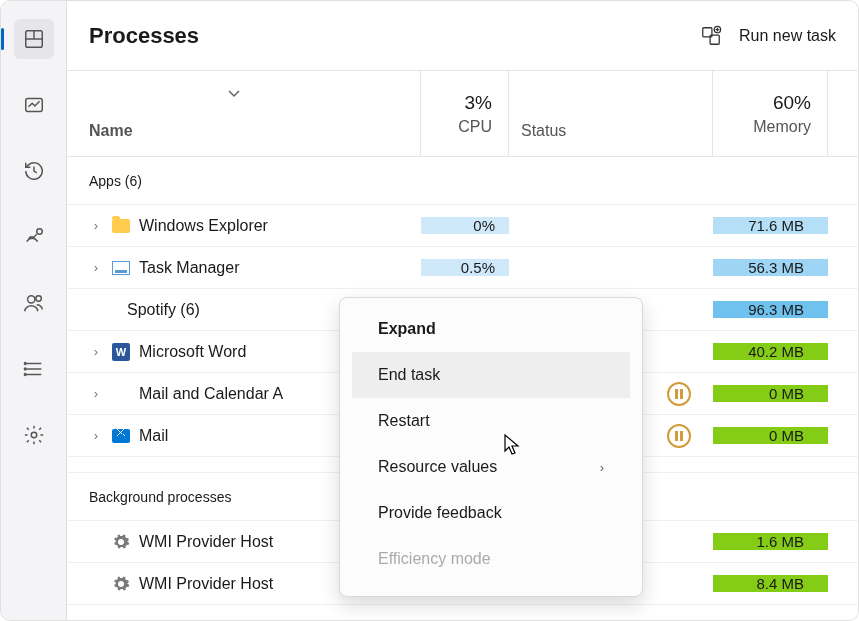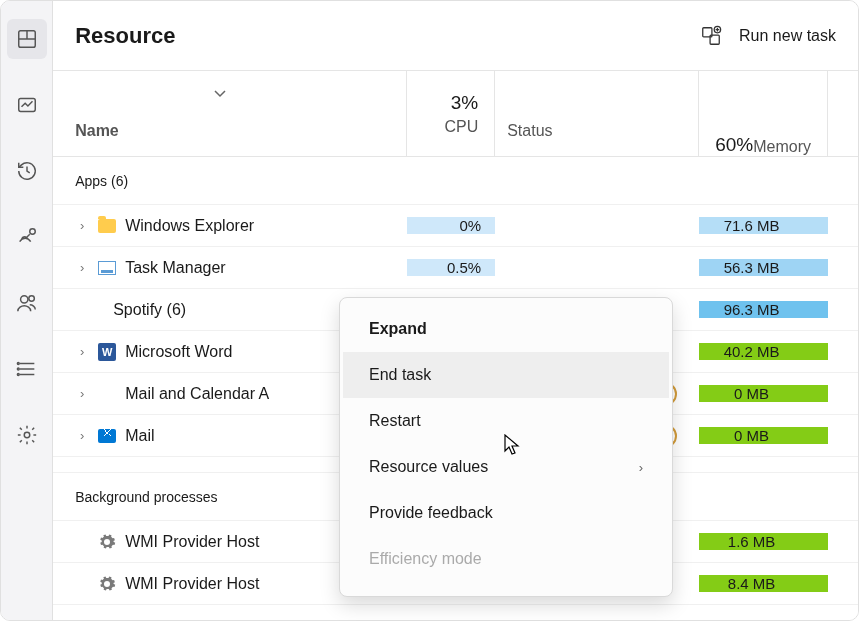--- a/index.html
+++ b/index.html
@@ -62,21 +62,21 @@
       border-right: 1px solid #e5e5e5;
     }
     .col-name { width: 354px; display: flex; align-items: flex-end; padding: 0 0 16px 22px; position: relative; }
     .col-name .sort-chev { position: absolute; top: 14px; left: 160px; }
     .col-name-label { font-size: 16px; color: #555; font-weight: bold; }
     .col-cpu { width: 88px; display: flex; flex-direction: column; align-items: flex-end; justify-content: center; padding: 0 16px; }
     .col-cpu-pct { font-size: 19px; font-weight: 400; }
     .col-cpu-lbl { font-size: 16px; color: #555; margin-top: 4px; }
     .col-status { width: 204px; display: flex; align-items: flex-end; padding: 0 0 16px 12px; }
     .col-status-lbl { font-size: 16px; color: #555; }
-    .col-mem { flex: 1; display: flex; flex-direction: row; align-items: flex-end; justify-content: center; padding: 0 16px; }
+    .col-mem { flex: 1; display: flex; flex-direction: column; align-items: flex-end; justify-content: center; padding: 0 16px; }
     .col-mem-pct { font-size: 19px; }
     .col-mem-lbl { font-size: 16px; color: #555; margin-top: 4px; }
     .col-last { width: 30px; }
     
     .rows { flex: 1; overflow: hidden; }
     .group-row {
       display: flex; align-items: center; height: 48px;
       padding-left: 22px;
       font-size: 14px; font-weight: 500;
       border-bottom: 1px solid #f0f0f0;
@@ -98,21 +98,21 @@
     .proc-row .app-icon { width: 20px; height: 20px; display: flex; align-items: center; justify-content: center; }
     .proc-row .proc-name { font-size: 16px; }
     .proc-row .cell-cpu {
       width: 88px; text-align: right; padding-right: 14px;
       font-size: 15px;
     }
     .proc-row .cell-status {
       width: 204px; display: flex; align-items: center; justify-content: flex-end; padding-right: 22px;
     }
     .proc-row .cell-mem {
-      flex: 1; text-align: center; padding-right: 24px; font-size: 15px;
+      flex: 1; text-align: right; padding-right: 24px; font-size: 15px;
     }
     .proc-row .cell-last { width: 30px; }
     
     .heat-cpu { background: #cfe8fa; }
     .heat-mem1 { background: #b5def7; }
     .heat-mem2 { background: #9ed4f4; }
     .heat-mem3 { background: #6fc2ee; }
     .heat-mem-pale { background: #84cc16; }
     .heat-mem-vpale { background: #f3f8fc; }
     .heat-mem-group { background: #f6fbfe; }
@@ -130,26 +130,26 @@
     .ico-chart::after { content: ""; position: absolute; bottom: 1px; left: 2px; right: 2px; height: 8px; background: linear-gradient(to top,#5a9bd5 40%, transparent 40%); }
     .ico-word { width: 18px; height: 18px; background: #2b579a; color: #fff; font-size: 11px; font-weight: bold; display: flex; align-items: center; justify-content: center; border-radius: 2px; }
     .ico-mail { width: 18px; height: 14px; background: #0078d4; border-radius: 2px; position: relative; }
     .ico-mail::after { content: ""; position: absolute; top: 0; left: 0; right: 0; height: 7px; background: linear-gradient(135deg, transparent 48%, #fff 48%, #fff 52%, transparent 52%), linear-gradient(-135deg, transparent 48%, #fff 48%, #fff 52%, transparent 52%); }
     .ico-gear { width: 18px; height: 18px; }
     .ico-gear svg { width: 18px; height: 18px; fill: #6a6a6a; }
     
     .context-menu {
       position: absolute;
       left: 339px; top: 297px;
-      width: 334px;
+      width: 304px;
       background: #fcfcfc;
       border: 1px solid #d9d9d9;
       border-radius: 8px;
       box-shadow: 0 8px 20px rgba(0,0,0,0.15);
-      padding: 8px 3px 14px;
+      padding: 8px 12px 14px;
       z-index: 50;
     }
     .context-menu .menu-item {
       padding: 14px 26px;
       font-size: 16px;
       display: flex; align-items: center; justify-content: space-between;
       cursor: pointer;
     }
     .context-menu .menu-item.bold { font-weight: 600; }
     .context-menu .menu-item.hover { background: #eeeeee; }
@@ -215,21 +215,21 @@
     <div class="sidebar-item">
       <svg viewBox="0 0 24 24">
           <circle cx="12" cy="12" r="3"></circle>
           <path d="M12 2v3M12 19v3M4.2 4.2l2.1 2.1M17.7 17.7l2.1 2.1M2 12h3M19 12h3M4.2 19.8l2.1-2.1M17.7 6.3l2.1-2.1"></path>
         </svg>
     </div>
   </div>
 
   <div class="main">
     <div class="header">
-      <div class="page-title">Resource</div>
+      <div class="page-title">Processes</div>
       <div class="run-task">
         <svg viewBox="0 0 24 24">
             <rect x="3" y="3" width="10" height="10" rx="1"></rect>
             <rect x="11" y="11" width="10" height="10" rx="1"></rect>
             <circle cx="19" cy="5" r="3.5"></circle>
             <line x1="19" y1="3" x2="19" y2="7"></line>
             <line x1="17" y1="5" x2="21" y2="5"></line>
           </svg>
         <span>Run new task</span>
       </div>

